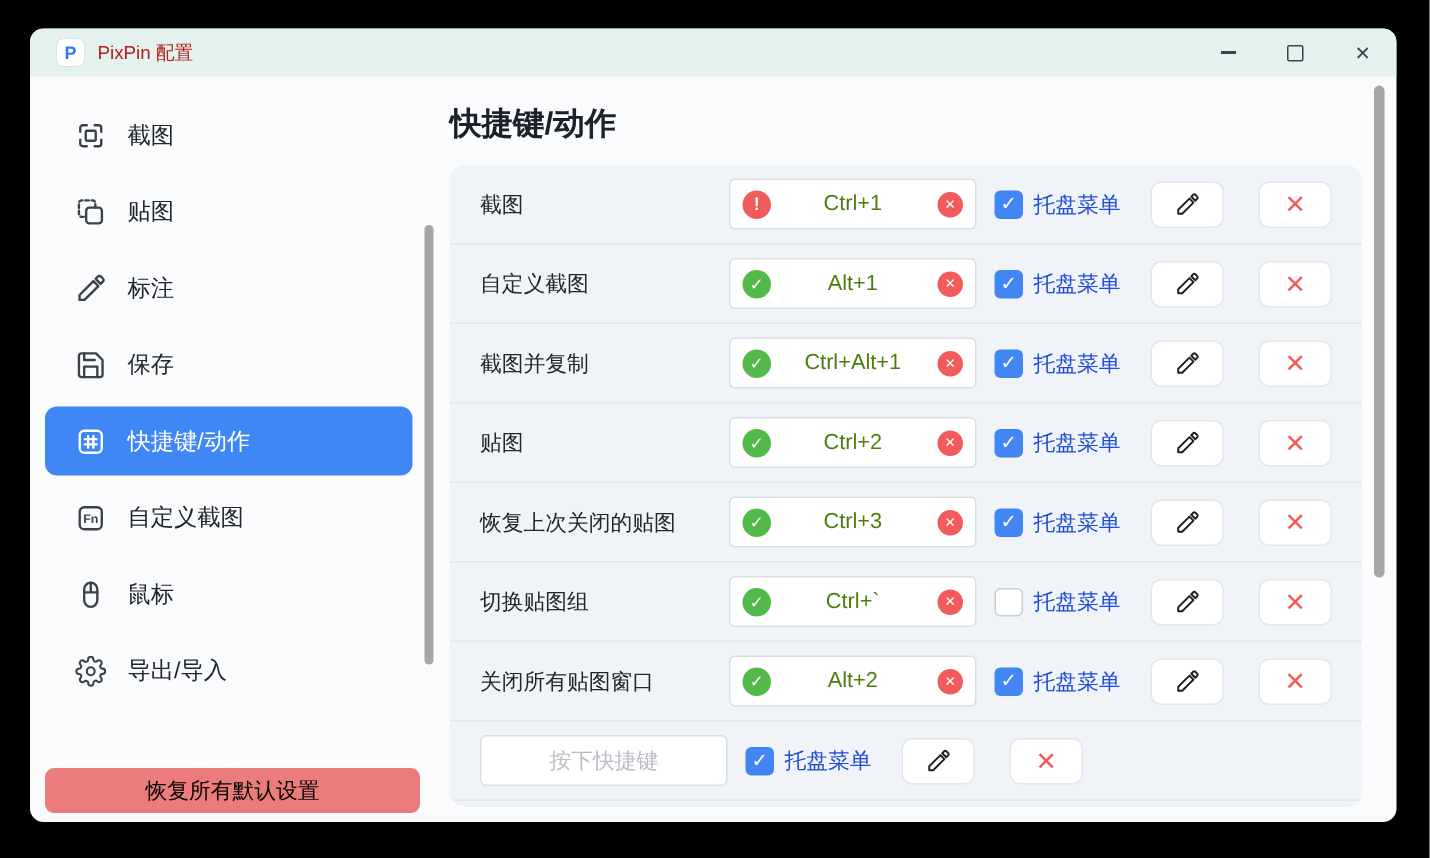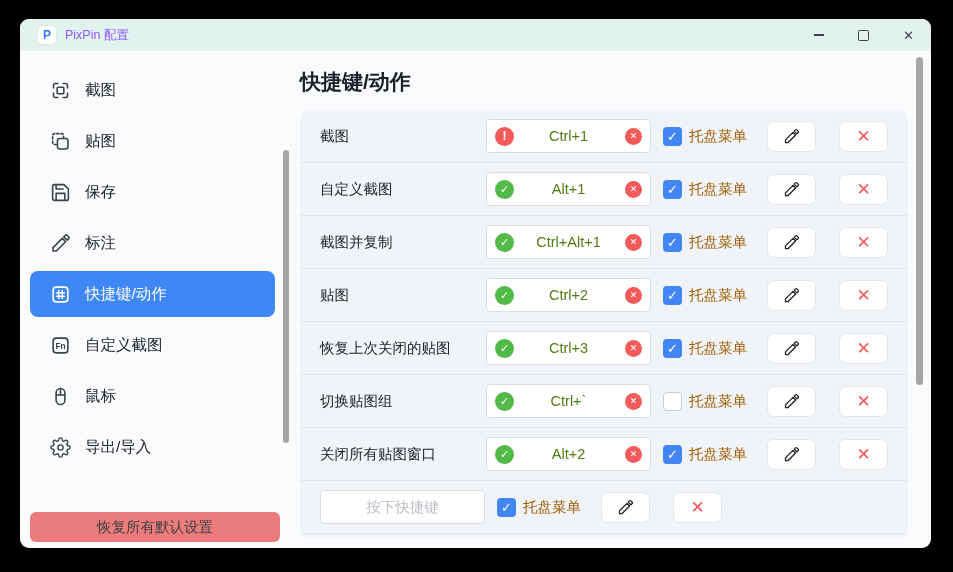--- a/index.html
+++ b/index.html
@@ -15,41 +15,41 @@
   
   .titlebar{
     position:absolute;left:0;top:0;right:0;height:32px;background:#e3f2ee;
     display:flex;align-items:center;padding-left:18px;box-sizing:border-box;
   }
   .appicon{
     width:18px;height:18px;background:#fff;border-radius:4px;margin-right:9px;
     display:flex;align-items:center;justify-content:center;
     font-size:12px;font-weight:bold;color:#2f7df6;box-shadow:0 0 1px rgba(0,0,0,.25);
   }
-  .wtitle{font-size:12.5px;color:#8b5cf6;}
+  .wtitle{font-size:12.5px;color:#b91c1c;}
   .wcontrols{margin-left:auto;display:flex;height:32px;}
   .wbtn{width:45px;height:32px;display:flex;align-items:center;justify-content:center;color:#3f4347;}
   .min-glyph{width:10px;height:1.5px;background:#3f4347;}
   .max-glyph{width:9px;height:9px;border:1.2px solid #3f4347;border-radius:1.5px;}
   .close-glyph{font-size:13px;line-height:1;}
   
   .sidebar-items{position:absolute;left:10px;top:48px;width:245px;display:flex;flex-direction:column;gap:5px;}
   .sb-item{
     height:46px;border-radius:8px;display:flex;align-items:center;gap:14px;
     padding-left:20px;box-sizing:border-box;color:#20252b;
   }
   .sb-item .icon{width:21px;height:21px;color:#3c4148;display:flex;align-items:center;justify-content:center;}
   .sb-item .icon svg{width:21px;height:21px;display:block;}
   .sb-item.selected{background:#3f87f5;color:#fff;}
   .sb-item.selected .icon{color:#fff;}
   .sb-label{font-size:15.5px;}
   .sb-scrollbar{position:absolute;left:263px;top:131px;width:6px;height:293px;background:#a6a6a6;border-radius:3px;}
   .reset-btn{
     position:absolute;left:10px;top:493px;width:250px;height:30px;border:none;
-    background:#ec7b7b;color:#404040;font-size:14.5px;border-radius:6px;
+    background:#ec7b7b;color:#000000;font-size:14.5px;border-radius:6px;
     display:flex;align-items:center;justify-content:center;
     font-family:Liberation Mono, monospace;
   }
   
   .main-title{position:absolute;left:280px;top:49px;font-size:21px;font-weight:600;color:#1b212b;}
   .card{
     position:absolute;left:280px;top:91px;width:608px;height:428px;
     background:#f0f3f8;border-radius:10px;box-sizing:border-box;overflow:hidden;
   }
   .hk-row{
@@ -73,21 +73,21 @@
   .clear{
     position:absolute;right:8px;width:17px;height:17px;border-radius:50%;background:#f15b5b;
     color:#fff;font-size:9px;font-weight:bold;display:flex;align-items:center;justify-content:center;
   }
   .checkbox{
     margin-left:12px;flex:none;width:19px;height:19px;border-radius:4px;box-sizing:border-box;
     display:flex;align-items:center;justify-content:center;
   }
   .checkbox.checked{background:#4286f4;color:#fff;font-size:13px;font-weight:bold;}
   .checkbox.unchecked{background:#fff;border:1.5px solid #c9cdd3;}
-  .tray-label{margin-left:7px;flex:none;width:60px;font-size:14.5px;color:#a16207;white-space:nowrap;}
+  .tray-label{margin-left:7px;flex:none;width:60px;font-size:14.5px;color:#1d4ed8;white-space:nowrap;}
   .edit-btn,.del-btn{
     flex:none;width:49px;height:31px;background:#fff;border:1px solid #e3e6ea;border-radius:7px;
     display:flex;align-items:center;justify-content:center;font-family:inherit;padding:0;
   }
   .edit-btn{margin-left:18px;color:#1f1f1f;}
   .edit-btn svg{width:17px;height:17px;display:block;}
   .del-btn{margin-left:23px;color:#f15b5b;font-size:17px;line-height:1;}
   .main-scrollbar{position:absolute;left:896px;top:38px;width:7px;height:328px;background:#a6a6a6;border-radius:3.5px;}
 </style>
 </head>
@@ -129,36 +129,36 @@
           <svg viewBox="0 0 24 24" fill="none" stroke="currentColor" stroke-width="1.8" stroke-linecap="round" stroke-linejoin="round">
             <rect x="8.5" y="8.5" width="12" height="12" rx="2.5"></rect>
             <path d="M15.5 8.5V5a2 2 0 0 0-2-2H5a2 2 0 0 0-2 2v8.5a2 2 0 0 0 2 2h3.5" stroke-dasharray="2.6 2.2"></path>
           </svg>
         </span>
     <span class="sb-label">贴图</span>
   </div>
       <div class="sb-item">
     <span class="icon">
           <svg viewBox="0 0 24 24" fill="none" stroke="currentColor" stroke-width="1.8" stroke-linecap="round" stroke-linejoin="round">
+            <path d="M14.06 6.19l3.75 3.75L7.25 20.5H3.5v-3.75L14.06 6.19z"></path>
+            <path d="M17.6 2.6a1.4 1.4 0 0 1 2 0l1.8 1.8a1.4 1.4 0 0 1 0 2l-1.84 1.84-3.8-3.8L17.6 2.6z"></path>
+          </svg>
+        </span>
+    <span class="sb-label">标注</span>
+  </div>
+      <div class="sb-item">
+    <span class="icon">
+          <svg viewBox="0 0 24 24" fill="none" stroke="currentColor" stroke-width="1.8" stroke-linecap="round" stroke-linejoin="round">
             <path d="M19 21H5a2 2 0 0 1-2-2V5a2 2 0 0 1 2-2h11l5 5v11a2 2 0 0 1-2 2z"></path>
             <polyline points="17 21 17 13 7 13 7 21"></polyline>
             <polyline points="7 3 7 8 15 8"></polyline>
           </svg>
         </span>
     <span class="sb-label">保存</span>
   </div>
-      <div class="sb-item">
-    <span class="icon">
-          <svg viewBox="0 0 24 24" fill="none" stroke="currentColor" stroke-width="1.8" stroke-linecap="round" stroke-linejoin="round">
-            <path d="M14.06 6.19l3.75 3.75L7.25 20.5H3.5v-3.75L14.06 6.19z"></path>
-            <path d="M17.6 2.6a1.4 1.4 0 0 1 2 0l1.8 1.8a1.4 1.4 0 0 1 0 2l-1.84 1.84-3.8-3.8L17.6 2.6z"></path>
-          </svg>
-        </span>
-    <span class="sb-label">标注</span>
-  </div>
       <div class="sb-item selected">
     <span class="icon">
           <svg viewBox="0 0 24 24" fill="none" stroke="currentColor" stroke-width="1.8" stroke-linecap="round" stroke-linejoin="round">
             <rect x="3.6" y="3.6" width="16.8" height="16.8" rx="3.5"></rect>
             <path d="M10 7.5v9M14 7.5v9M7.5 10h9M7.5 14h9"></path>
           </svg>
         </span>
     <span class="sb-label">快捷键/动作</span>
   </div>
       <div class="sb-item">

